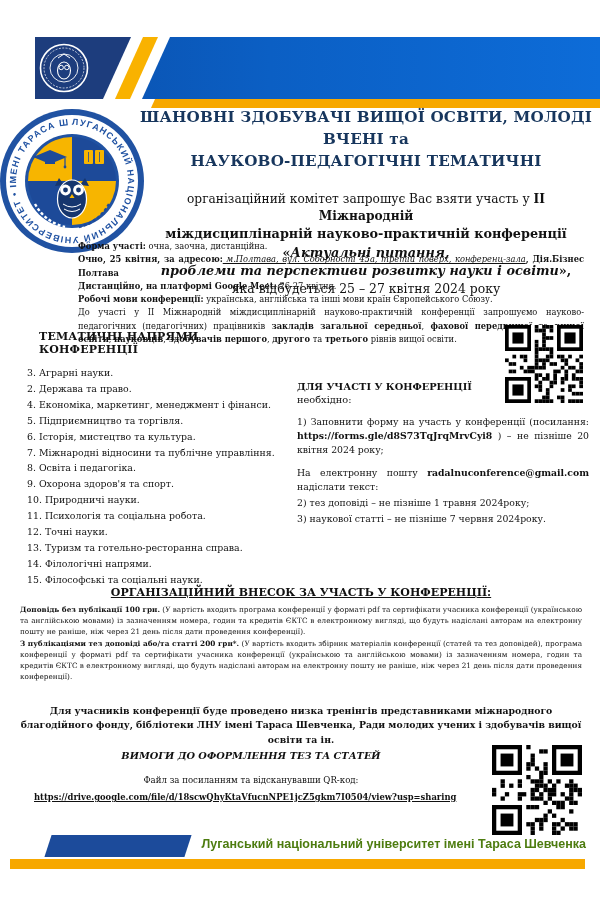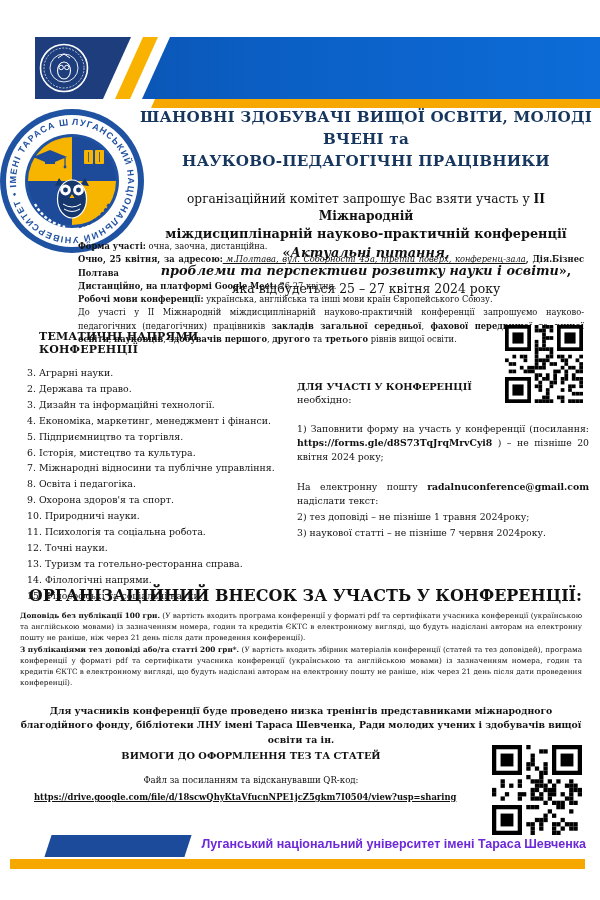--- a/index.html
+++ b/index.html
@@ -36,42 +36,42 @@
   
   .topics{position:absolute;left:27px;top:330px;width:270px;color:#111;}
   .topics h2{font-size:11px;font-weight:bold;margin:0 0 9px 12px;letter-spacing:.2px;}
   .topics ol{list-style:none;margin:0;padding:0;font-size:9.4px;}
   .topics li{line-height:15.9px;white-space:nowrap;}
   
   .participation{position:absolute;left:297px;top:325px;width:292px;font-size:9.3px;color:#111;}
   .qr{background:#fff;}
   .qr-1{position:absolute;right:6px;top:0;width:78px;height:78px;}
   .part-head{margin-top:56px;width:200px;font-size:9.8px;line-height:1.3;}
-  .part-p{margin-top:16px;text-align:justify;line-height:1.5;}
+  .part-p{margin-top:9px;text-align:justify;line-height:1.5;}
   .part-steps{margin-top:2px;line-height:1.5;}
   
   .fee{position:absolute;left:20px;top:586px;width:562px;color:#111;}
-  .fee h2{font-size:16px;font-weight:bold;text-align:right;margin:0 0 6px 0;}
+  .fee h2{font-size:11px;font-weight:bold;text-align:center;margin:0 0 6px 0;text-decoration:underline;}
   .fee p{font-size:7.3px;line-height:1.5;text-align:justify;margin:0 0 1px 0;}
   .fee .note{text-decoration:underline;font-size:7.3px;}
   
   .trainings{position:absolute;left:20px;top:704px;width:562px;text-align:center;
     font-size:9.3px;font-weight:bold;line-height:1.55;color:#111;}
   
   .requirements{position:absolute;left:20px;top:750px;width:462px;color:#111;text-align:center;}
-  .requirements h2{font-size:9.8px;font-weight:bold;margin:0 0 14px 0;}
+  .requirements h2{font-size:9.8px;font-weight:bold;margin:0 0 14px 0;font-style:italic;}
   .req-line{font-size:8.6px;margin-bottom:7px;}
   .req-link{font-size:8.4px;font-weight:bold;text-decoration:underline;text-align:left;
     white-space:nowrap;margin-left:14px;}
   .qr-2{position:absolute;left:492px;top:745px;width:90px;height:90px;}
   
   .footer-shape{position:absolute;left:48px;top:835px;width:140px;height:22px;background:#1c4b9b;
     transform:skewX(-18deg);}
   .footer-text{position:absolute;right:14px;top:837px;font-family:"Liberation Sans","DejaVu Sans",sans-serif;
-    font-size:12.5px;font-weight:bold;color:#6d28d9;white-space:nowrap;margin-left:32px;}
+    font-size:12.5px;font-weight:bold;color:#4d7c0f;white-space:nowrap;margin-left:32px;}
   .footer-yellow{position:absolute;left:10px;top:859px;width:575px;height:10px;background:#f7a800;}
 </style>
 </head>
 <body>
 
 <div class="band">
   <div class="band-navy"></div>
   <div class="band-yellow-stripe"></div>
   <div class="band-blue"></div>
 </div>
@@ -132,41 +132,40 @@
       <circle cx="81.5" cy="84" r="2.4" fill="#16366e"></circle>
       <polygon points="75,88 72.5,92 77.5,92" fill="#f7b500"></polygon>
       <path d="M66,98 Q75,104 84,98" fill="none" stroke="#ffffff" stroke-width="1"></path>
       <path d="M67,103 Q75,108 83,103" fill="none" stroke="#ffffff" stroke-width="1"></path>
     </g>
   </svg>
 </div>
 
 <div class="title-block">
   <div class="t1">ШАНОВНІ ЗДОБУВАЧІ ВИЩОЇ ОСВІТИ, МОЛОДІ ВЧЕНІ та</div>
-  <div class="t1">НАУКОВО-ПЕДАГОГІЧНІ ПРАЦІВНИКИ</div>
+  <div class="t1">НАУКОВО-ПЕДАГОГІЧНІ ТЕМАТИЧНІ</div>
   <div class="t-invite"><span>організаційний комітет запрошує Вас взяти участь у </span><span class="b">ІІ Міжнародній</span></div>
   <div class="t-conf"><span>міждисциплінарній науково-практичній конференції «</span><span class="it">Актуальні питання,</span></div>
   <div class="t-conf"><span class="it">проблеми та перспективи розвитку науки і освіти</span><span>»,</span></div>
   <div class="t-date">яка відбудеться 25 – 27 квітня 2024 року</div>
 </div>
 
 <div class="details">
   <div><span class="b">Форма участі:</span><span> очна, заочна, дистанційна.</span></div>
   <div><span class="b">Очно, 25 квітня, за адресою:</span><span class="u-link"> м.Полтава, вул. Соборності 45а, третій поверх, конференц-зала</span><span class="b">, Дія.Бізнес Полтава</span></div>
   <div><span class="b">Дистанційно, на платформі Google Meet:</span><span> 26-27 квітня.</span></div>
   <div><span class="b">Робочі мови конференції:</span><span> українська, англійська та інші мови країн Європейського Союзу.</span></div>
   <div><span>До участі у ІІ Міжнародній міждисциплінарній науково-практичній конференції запрошуємо науково-педагогічних (педагогічних) працівників </span><span class="b">закладів загальної середньої</span><span>, </span><span class="b">фахової передвищої</span><span> та </span><span class="b">вищої освіти</span><span>, </span><span class="b">науковців</span><span>, </span><span class="b">здобувачів першого</span><span>, </span><span class="b">другого</span><span> та </span><span class="b">третього</span><span> рівнів вищої освіти.</span></div>
 </div>
 
 <div class="topics">
   <h2>ТЕМАТИЧНІ НАПРЯМИ КОНФЕРЕНЦІЇ</h2>
   <ol>
     <li>3. Аграрні науки.</li>
     <li>2. Держава та право.</li>
-    <li>3. Дизайн та інформаційні технології.</li>
     <li>4. Економіка, маркетинг, менеджмент і фінанси.</li>
     <li>5. Підприємництво та торгівля.</li>
     <li>6. Історія, мистецтво та культура.</li>
     <li>7. Міжнародні відносини та публічне управління.</li>
     <li>8. Освіта і педагогіка.</li>
     <li>9. Охорона здоров'я та спорт.</li>
     <li>10. Природничі науки.</li>
     <li>11. Психологія та соціальна робота.</li>
     <li>12. Точні науки.</li>
     <li>13. Туризм та готельно-ресторанна справа.</li>

